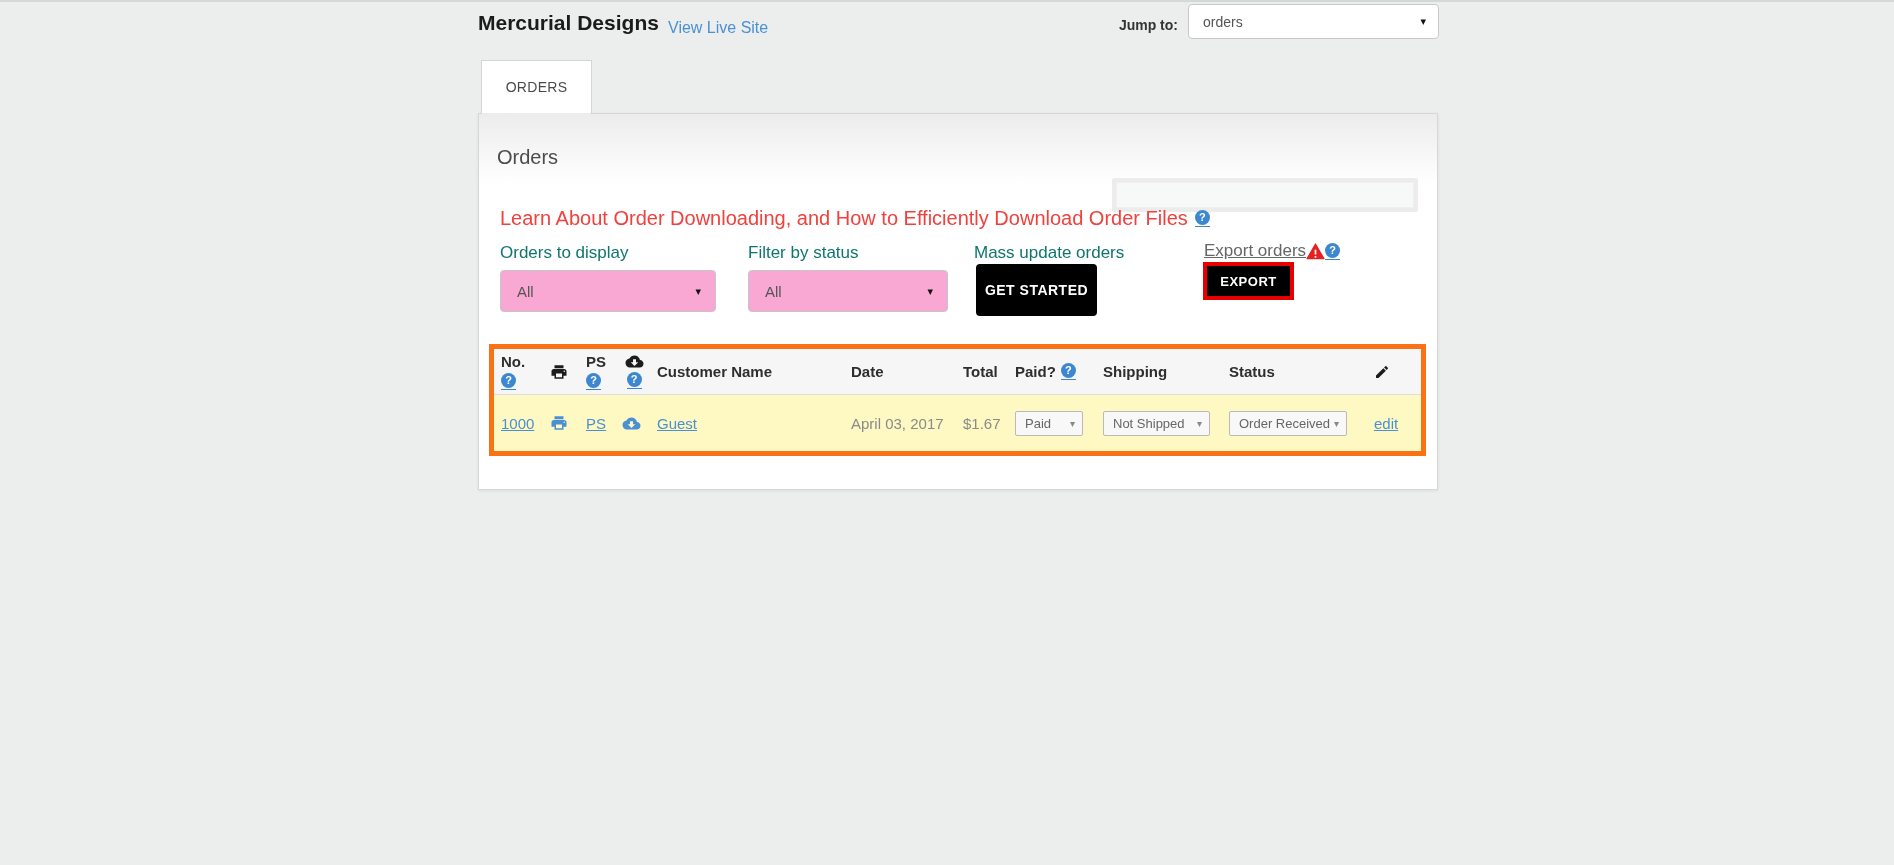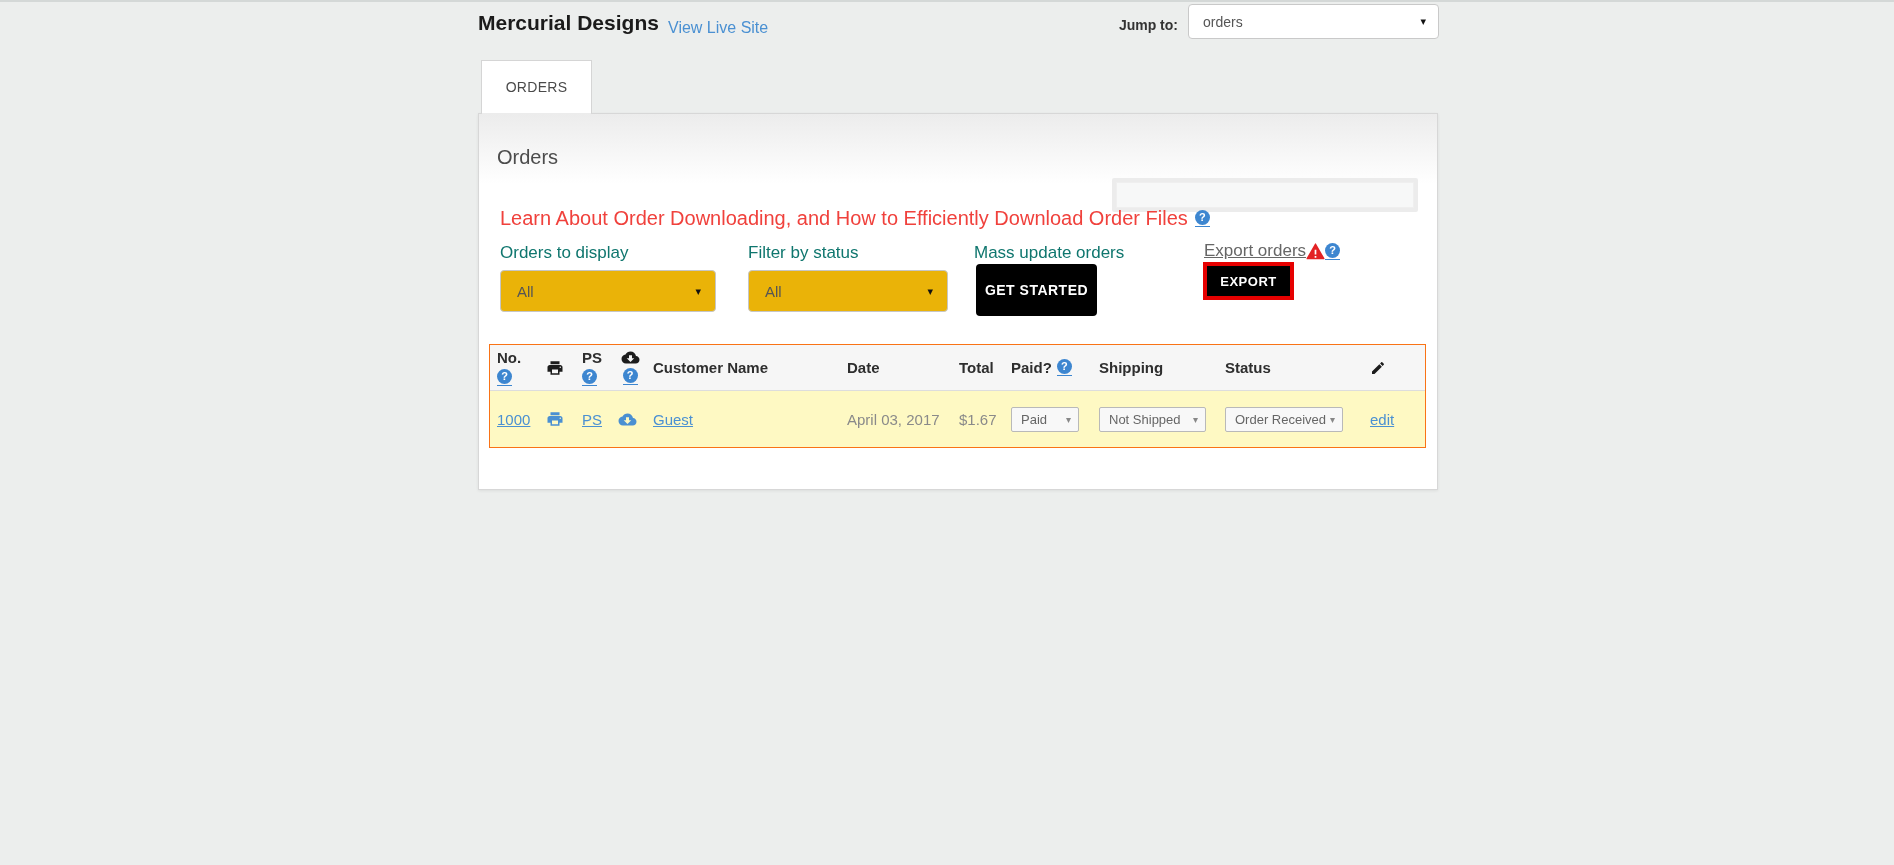--- a/index.html
+++ b/index.html
@@ -42,34 +42,34 @@
            font-size:11px; font-weight:bold; align-items:center; justify-content:center; line-height:15px; }
 
   
   .ctl-label { top:243px; font-size:17px; color:#0f766e; z-index:2; }
   .lbl-display { left:500px; }
   .lbl-filter { left:748px; }
   .lbl-mass { left:974px; }
   .lbl-export-wrap { left:1204px; top:241px; display:flex; align-items:center; z-index:2; }
   .lbl-export { font-size:17px; color:#666; text-decoration:underline; cursor:pointer; }
 
-  .big-select { top:270px; height:42px; background:#eab308; border:1px solid #c6c6c6; border-radius:4px;
+  .big-select { top:270px; height:42px; background:#f9a8d4; border:1px solid #c6c6c6; border-radius:4px;
                 display:flex; align-items:center; justify-content:space-between; padding:0 14px 0 16px;
                 font-size:15px; color:#555; cursor:pointer; z-index:2; }
   .sel-display { left:500px; width:216px; }
   .sel-filter { left:748px; width:200px; }
   .big-select .arrow { font-size:11px; color:#111; }
 
   .btn-black { background:#000; color:#fff; font-weight:bold; letter-spacing:0.5px;
                display:flex; align-items:center; justify-content:center; cursor:pointer; z-index:2; }
   .btn-get-started { left:976px; top:264px; width:121px; height:52px; border-radius:4px; font-size:14px; }
   .btn-export { left:1203px; top:262px; width:91px; height:38px; border:4px solid #e60000; font-size:13px; border-radius:0; }
 
   
-  .orders-table { left:489px; top:344px; width:937px; border:1px solid #f97316; z-index:2; background:#fff; }
+  .orders-table { left:489px; top:344px; width:937px; border:5px solid #f97316; z-index:2; background:#fff; }
   .t-row { display:grid; grid-template-columns:49px 36px 36px 35px 194px 112px 52px 88px 126px 145px auto;
            padding-left:7px; align-items:center; }
   .t-head { height:46px; background:#f6f6f6; border-bottom:1px solid #ddd; font-size:15px; font-weight:bold; color:#2e2e2e; }
   .t-body { height:56px; background:#fef9c3; font-size:15px; }
   .cell { display:flex; align-items:center; }
   .cell.stack { flex-direction:column; align-items:flex-start; gap:3px; justify-content:center; }
   .cell.stack.centered { align-items:center; width:24px; }
   .hdr-inline { display:flex; align-items:center; gap:5px; }
   .icon-black { color:#1c1c1c; }
   .icon-blue { color:#4a90d2; }

